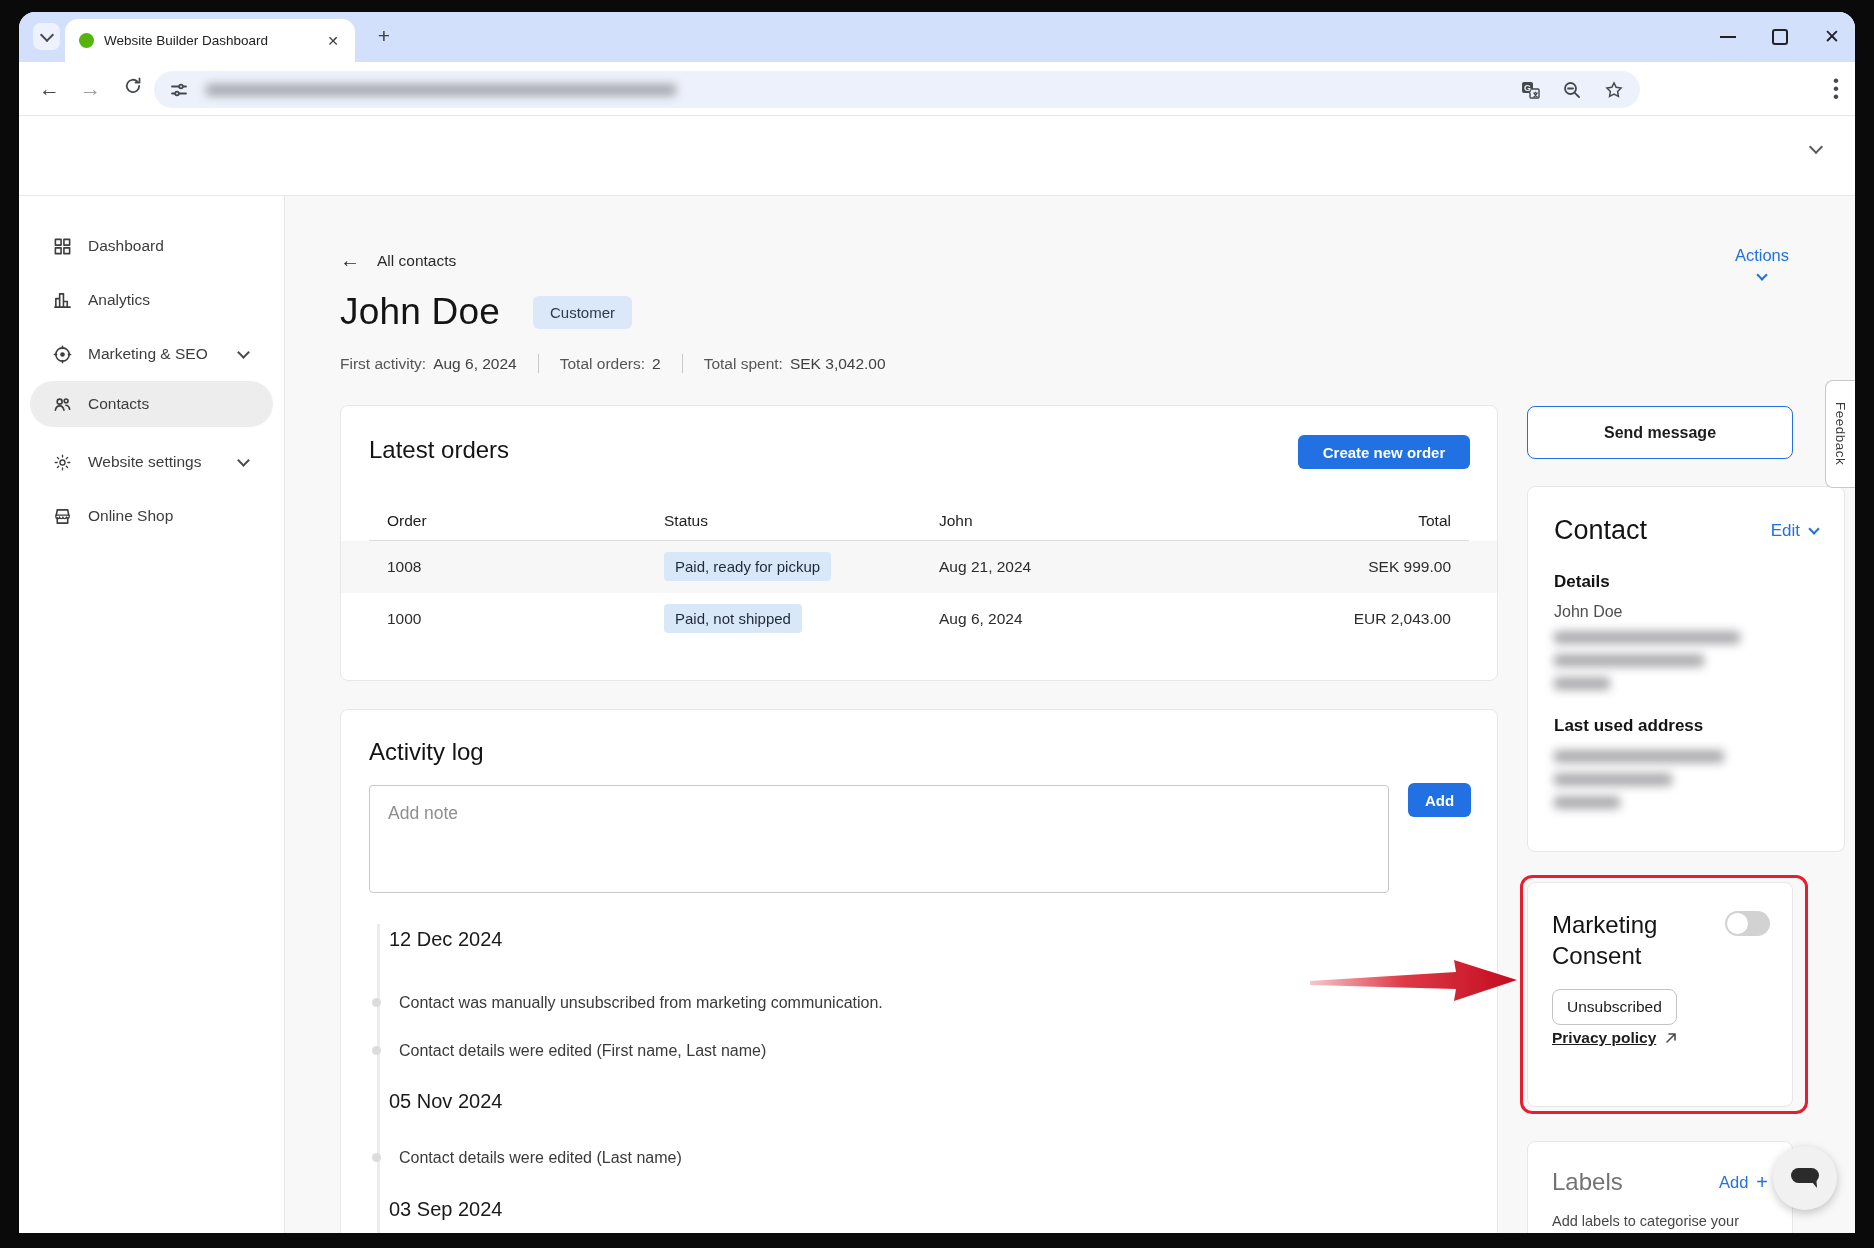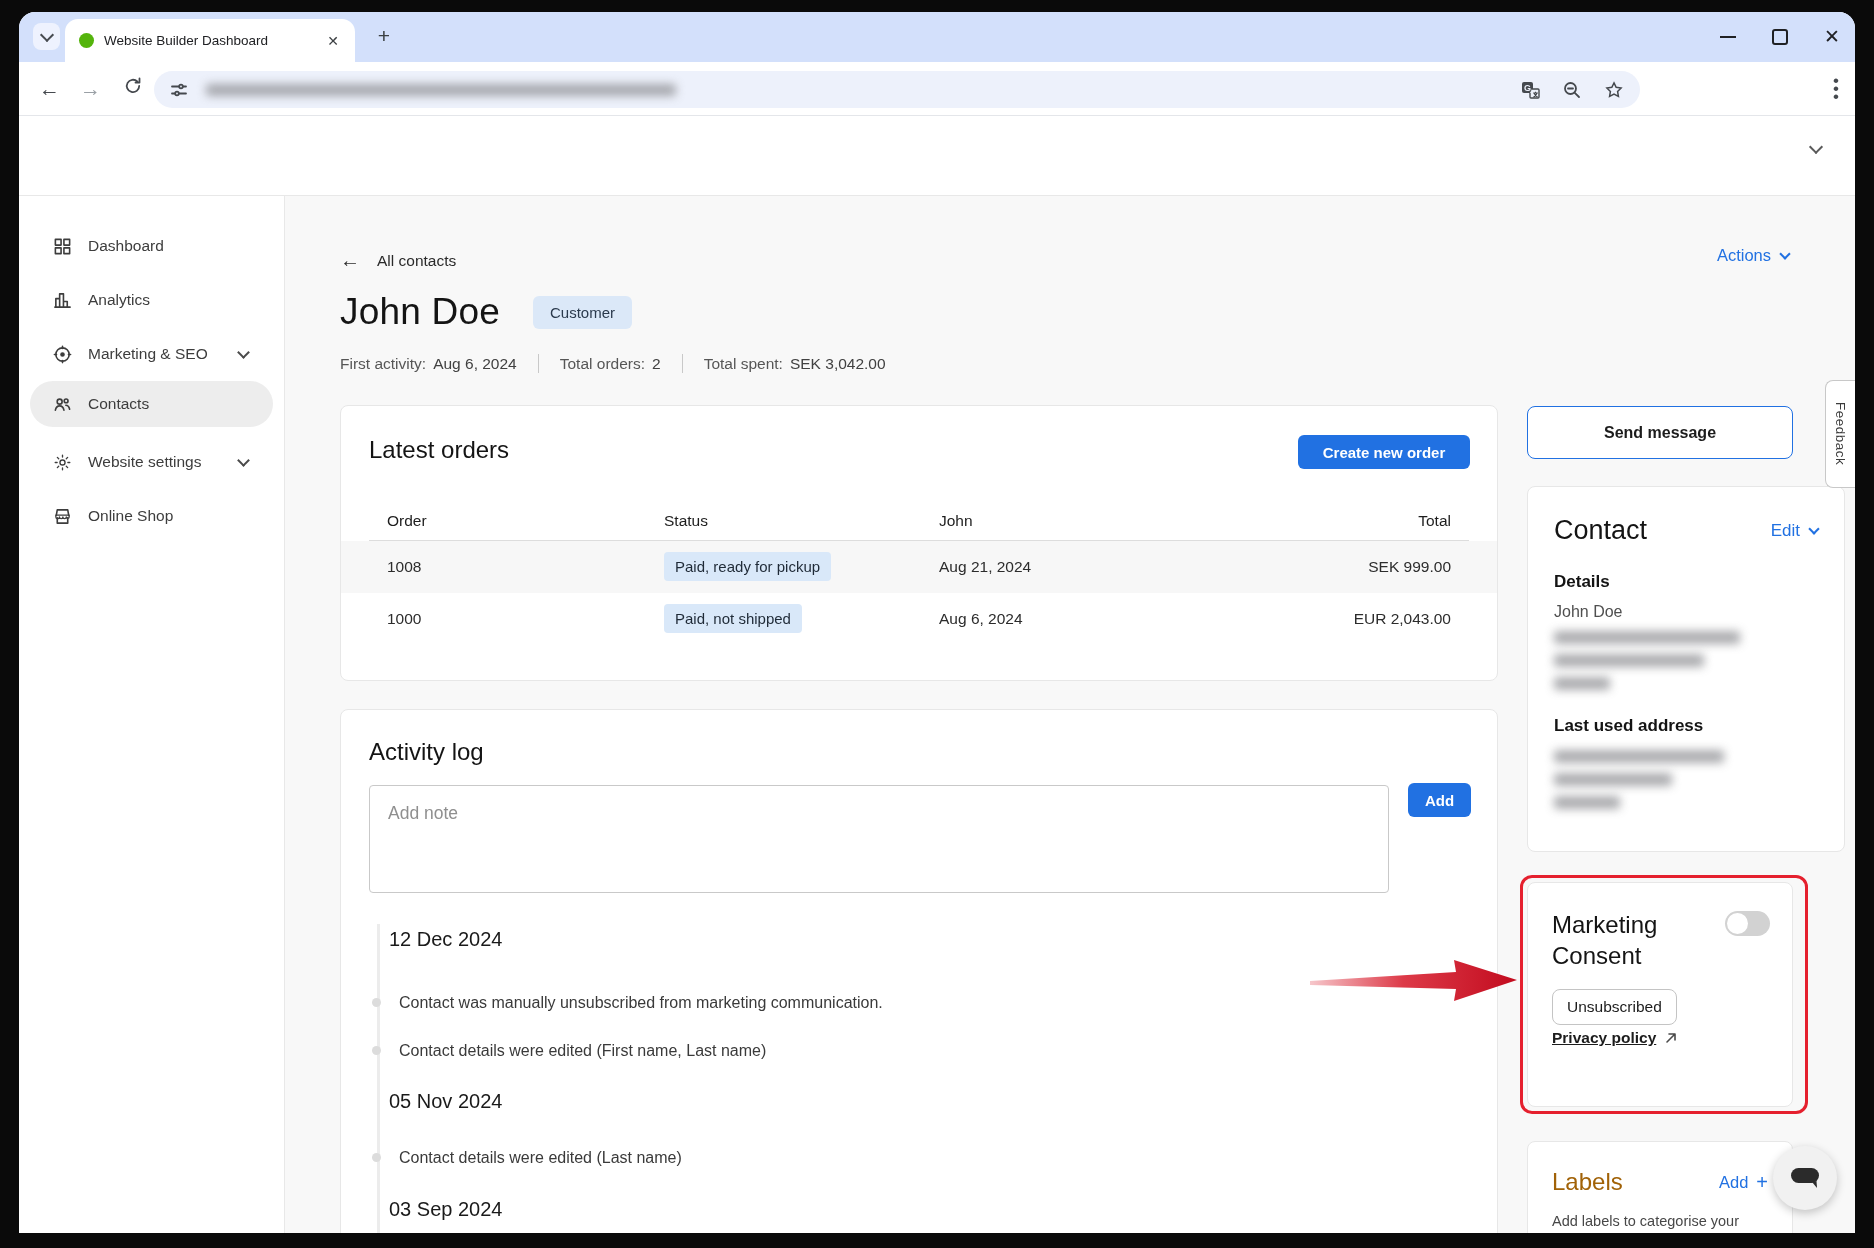--- a/index.html
+++ b/index.html
@@ -55,21 +55,21 @@
   .side-chev { width:9px; height:9px; border-right:2px solid #4a4a4a; border-bottom:2px solid #4a4a4a;
                transform:rotate(45deg); margin-left:auto; margin-right:36px; margin-top:-4px; }
 
   .main { position:relative; flex:1; background:#f8f8f8; overflow:hidden; }
 
   
   .crumb { position:absolute; left:55px; top:53px; display:flex; align-items:center; gap:17px;
            font-size:15.5px; color:#2a2a2a; }
   .back-arrow { font-size:20px; color:#2a2a2a; }
   .actions { position:absolute; right:66px; top:50px; display:flex; align-items:center; gap:10px;
-             color:#2171e2; font-size:16.5px; }
+             color:#2171e2; font-size:16.5px;flex-direction:column; }
   .actions .chev { border-color:#2171e2; width:8px; height:8px; }
   .page-title-row { position:absolute; left:55px; top:95px; display:flex; align-items:center; gap:33px; }
   .page-title { font-size:37px; color:#141414; letter-spacing:.2px; }
   .badge-customer { background:#dbe8f8; color:#2b3a4d; font-size:15px; padding:8px 17px; border-radius:6px; }
   .stats { position:absolute; left:55px; top:158px; display:flex; align-items:center; font-size:15.5px; color:#414141; }
   .stats .sep { width:1px; height:19px; background:#c9c9c9; margin:0 21px; }
   .stats .lbl { color:#565656; margin-right:7px; }
 
   
   .card { position:absolute; background:#fff; border:1px solid #e7e7e7; border-radius:8px; }
@@ -122,21 +122,21 @@
   .knob { position:absolute; left:2px; top:2px; width:21px; height:21px; border-radius:50%; background:#fff; }
   .unsub-badge { display:inline-block; margin-top:18px; border:1px solid #c4c4c4; border-radius:8px;
                  padding:8px 14px; font-size:15.5px; color:#1c1c1c; }
   .privacy { margin-top:4px; display:flex; align-items:center; gap:8px; }
   .privacy a { color:#1c1c1c; font-size:15.5px; text-decoration:underline; font-weight:bold; }
 
   .red-arrow { position:absolute; left:1025px; top:760px; }
 
   .labels-card { left:1242px; top:945px; width:266px; height:200px; padding:26px 24px; }
   .labels-head { display:flex; align-items:center; }
-  .labels-title { font-size:24px; color:#a16207; }
+  .labels-title { font-size:24px; color:#737373; }
   .add-link { margin-left:auto; display:flex; align-items:center; gap:8px; color:#2171e2; font-size:16.5px; }
   .add-plus { font-size:20px; }
   .labels-desc { margin-top:17px; font-size:14.5px; color:#474747; }
 
   .chat-bubble { position:absolute; left:1488px; top:950px; width:64px; height:64px; border-radius:50%;
                  background:#f1f1f1; box-shadow:0 3px 10px rgba(0,0,0,.22); display:flex;
                  align-items:center; justify-content:center; }
 
   .feedback-tab { position:absolute; right:0; top:368px; width:30px; height:108px; background:#fff;
                   border:1px solid #c8c8c8; border-right:none; border-radius:8px 0 0 8px;

